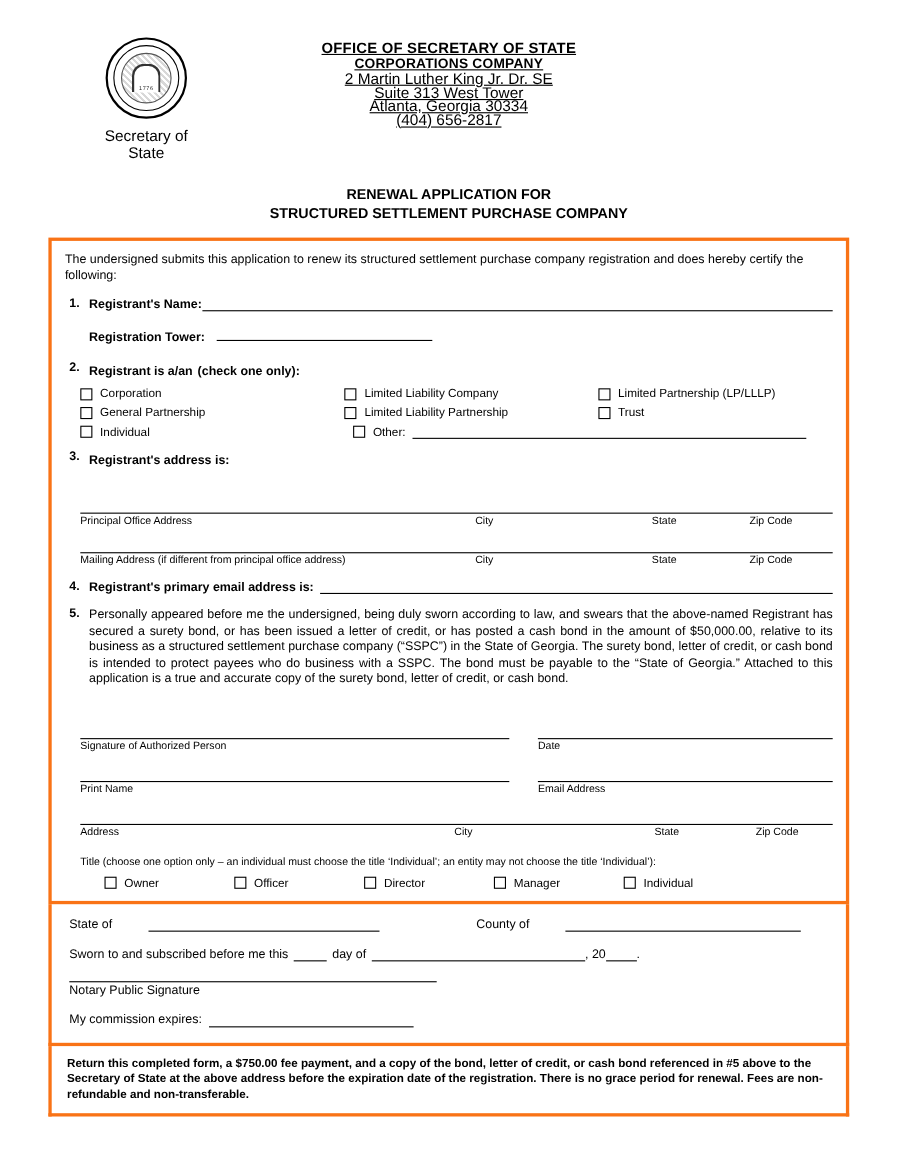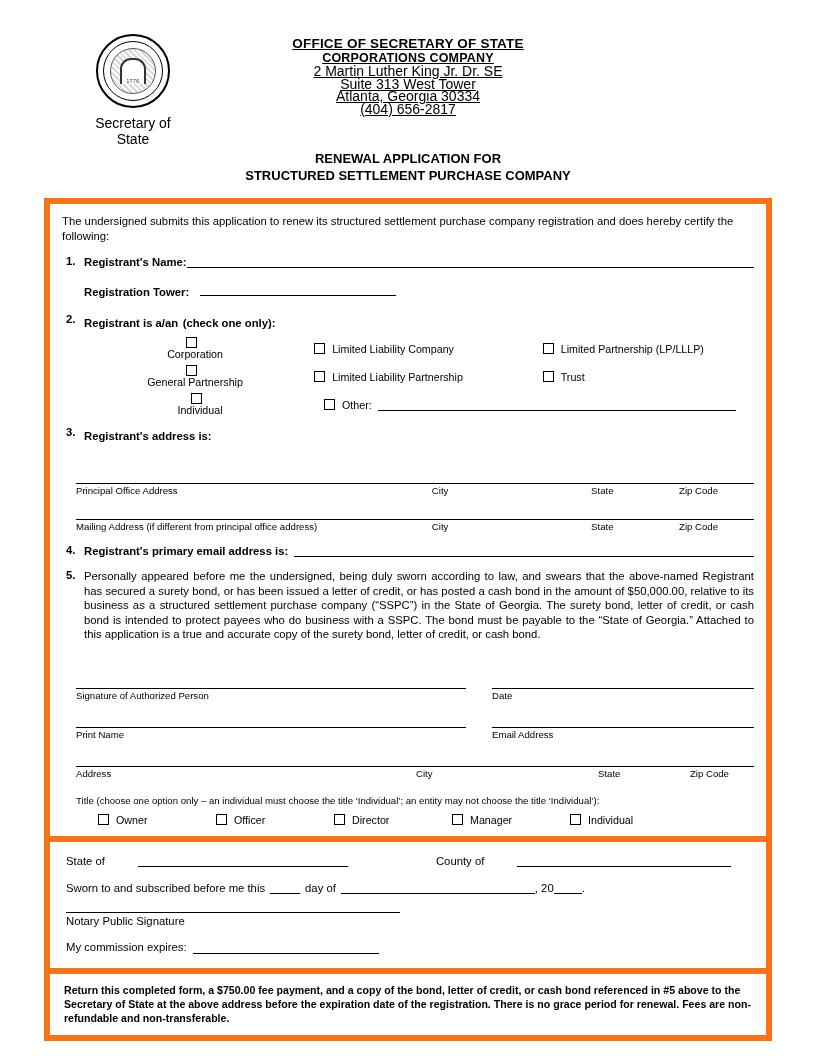--- a/index.html
+++ b/index.html
@@ -104,27 +104,27 @@
   .office-line {
     font-size: 14px;
     line-height: 12.5px;
   }
 
   .doc-title {
     text-align: center;
     font-size: 13px;
     font-weight: bold;
     line-height: 17px;
-    margin-top: 6px;
+    margin-top: 24px;
     margin-bottom: 14px;
   }
 
   
   .box {
-    border: 6px solid #f97316;
+    border: 3px solid #f97316;
     box-sizing: border-box;
     padding: 10px 12px 10px 12px;
   }
   .box.notary {
     border-top: none;
     padding: 12px 12px 14px 12px;
   }
   .box.footer-note {
     border-top: none;
     padding: 9px 12px 10px 14px;
@@ -179,21 +179,21 @@
     padding-left: 14px;
   }
   .cb-row {
     display: flex;
     margin-bottom: 5px;
   }
   .cb-cell {
     display: flex;
     align-items: center;
   }
-  .c1 { width: 248px; flex-direction: column; }
+  .c1 { width: 248px; }
   .c2 { width: 238px; }
   .c3 { width: 220px; }
   .cb {
     width: 9px;
     height: 9px;
     border: 1px solid #000;
     display: inline-block;
     margin-right: 7px;
     flex: 0 0 9px;
     background: #fff;

